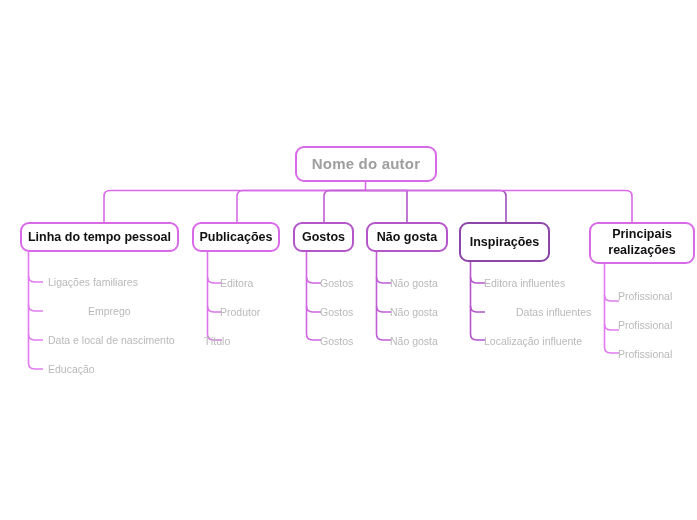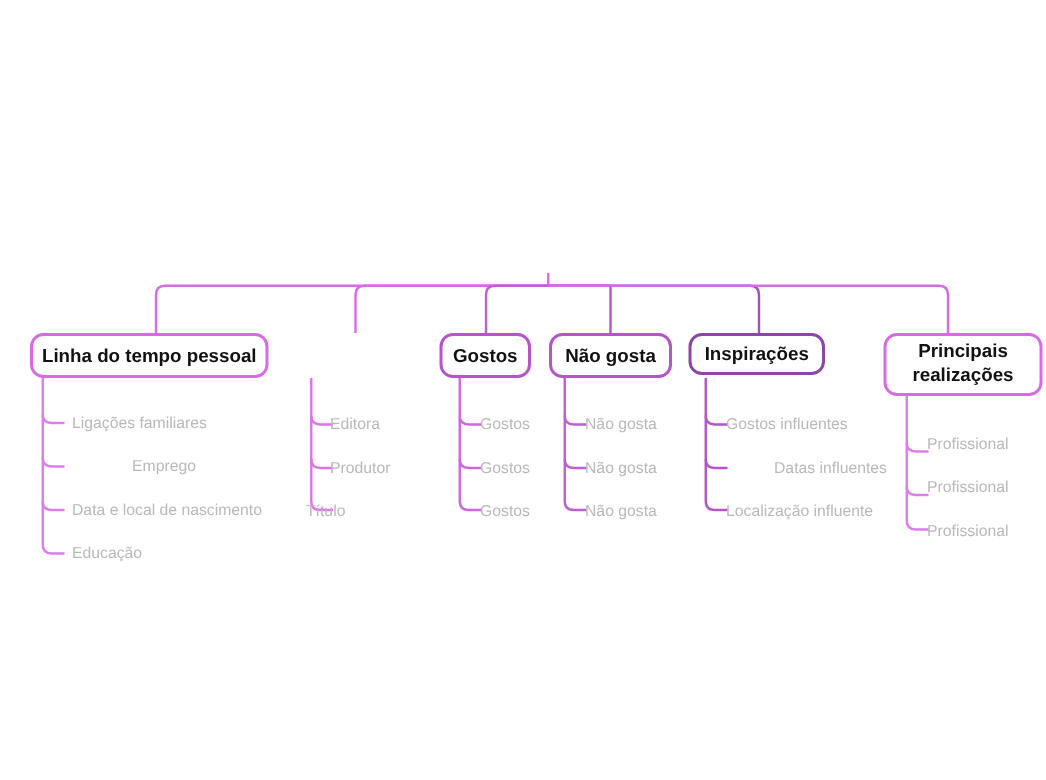--- a/index.html
+++ b/index.html
@@ -104,35 +104,41 @@
 
     <path d="M470.5 252 L470.5 334 Q470.5 340 476.5 340 L485 340" fill="none" stroke="#b455c9" stroke-width="1.6"></path>
     <path d="M470.5 277 Q470.5 283 476.5 283 L485 283" fill="none" stroke="#b455c9" stroke-width="1.6"></path>
     <path d="M470.5 306 Q470.5 312 476.5 312 L485 312" fill="none" stroke="#b455c9" stroke-width="1.6"></path>
 
     <path d="M604.5 264 L604.5 347 Q604.5 353 610.5 353 L619 353" fill="none" stroke="#e07bf0" stroke-width="1.6"></path>
     <path d="M604.5 295 Q604.5 301 610.5 301 L619 301" fill="none" stroke="#e07bf0" stroke-width="1.6"></path>
     <path d="M604.5 324 Q604.5 330 610.5 330 L619 330" fill="none" stroke="#e07bf0" stroke-width="1.6"></path>
   </svg>
 
+  <div class="node node-root" style="left:295px; top:146px; width:142px; height:36px;">
+    <span>Nome do autor</span>
+  </div>
 
   <div class="node node-branch" style="left:20px; top:222px; width:159px; height:30px;">
     <span>Linha do tempo pessoal</span>
   </div>
 
+  <div class="node node-branch" style="left:192px; top:222px; width:88px; height:30px;">
+    <span>Publicações</span>
+  </div>
 
   <div class="node node-branch tone-mid" style="left:293px; top:222px; width:61px; height:30px;">
     <span>Gostos</span>
   </div>
 
   <div class="node node-branch tone-mid" style="left:366px; top:222px; width:82px; height:30px;">
     <span>Não gosta</span>
   </div>
 
-  <div class="node node-branch tone-dark" style="left:459px; top:222px; width:91px; height:28px;">
+  <div class="node node-branch tone-dark" style="left:459px; top:222px; width:91px; height:40px;">
     <span>Inspirações</span>
   </div>
 
   <div class="node node-branch two-line" style="left:589px; top:222px; width:106px; height:42px; flex-direction:column;">
     <span>Principais</span>
     <span>realizações</span>
   </div>
 
   <div class="leaf" style="left:48px; top:277px;"><span>Ligações familiares</span></div>
   <div class="leaf" style="left:48px; top:306px;margin-left:40px;"><span>Emprego</span></div>
@@ -144,21 +150,21 @@
   <div class="leaf" style="left:204px; top:336px;"><span>Título</span></div>
 
   <div class="leaf" style="left:320px; top:278px;"><span>Gostos</span></div>
   <div class="leaf" style="left:320px; top:307px;"><span>Gostos</span></div>
   <div class="leaf" style="left:320px; top:336px;"><span>Gostos</span></div>
 
   <div class="leaf" style="left:390px; top:278px;"><span>Não gosta</span></div>
   <div class="leaf" style="left:390px; top:307px;"><span>Não gosta</span></div>
   <div class="leaf" style="left:390px; top:336px;"><span>Não gosta</span></div>
 
-  <div class="leaf" style="left:484px; top:278px;"><span>Gostos influentes</span></div>
+  <div class="leaf" style="left:484px; top:278px;"><span>Editora influentes</span></div>
   <div class="leaf" style="left:484px; top:307px;margin-left:32px;"><span>Datas influentes</span></div>
   <div class="leaf" style="left:484px; top:336px;"><span>Localização influente</span></div>
 
   <div class="leaf" style="left:618px; top:291px;"><span>Profissional</span></div>
   <div class="leaf" style="left:618px; top:320px;"><span>Profissional</span></div>
   <div class="leaf" style="left:618px; top:349px;"><span>Profissional</span></div>
 
 </div>
 
 </body></html>

